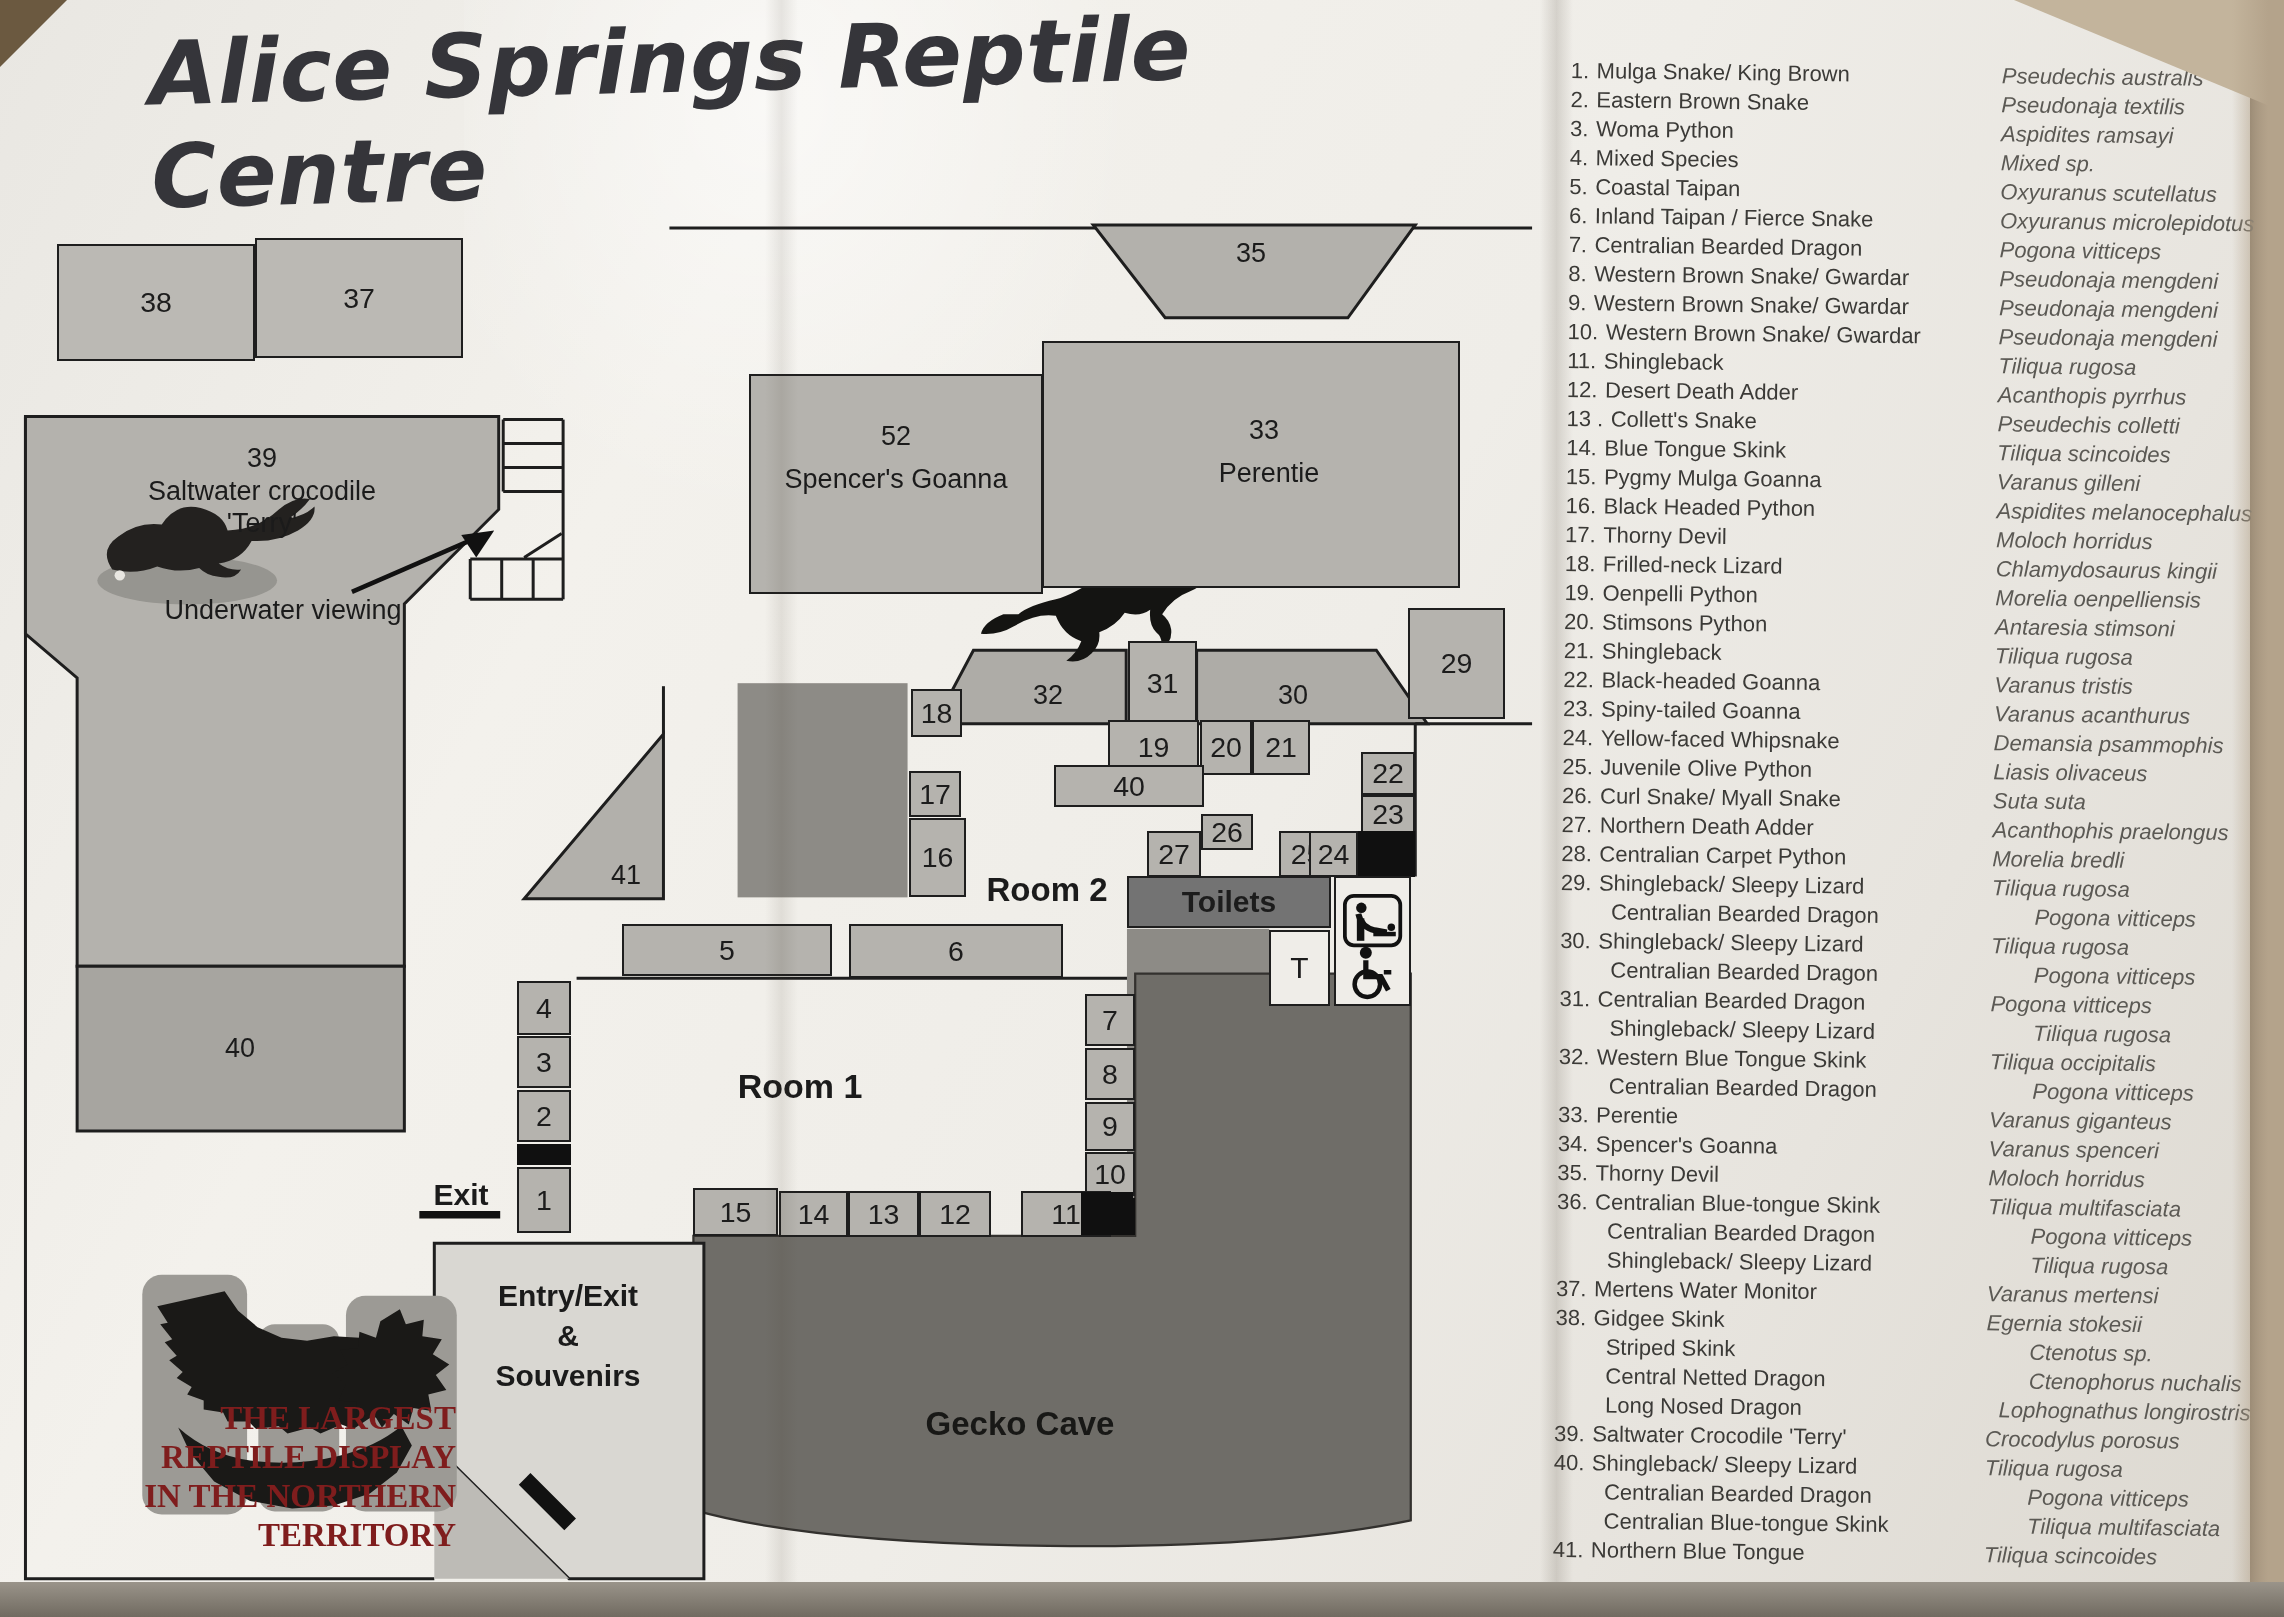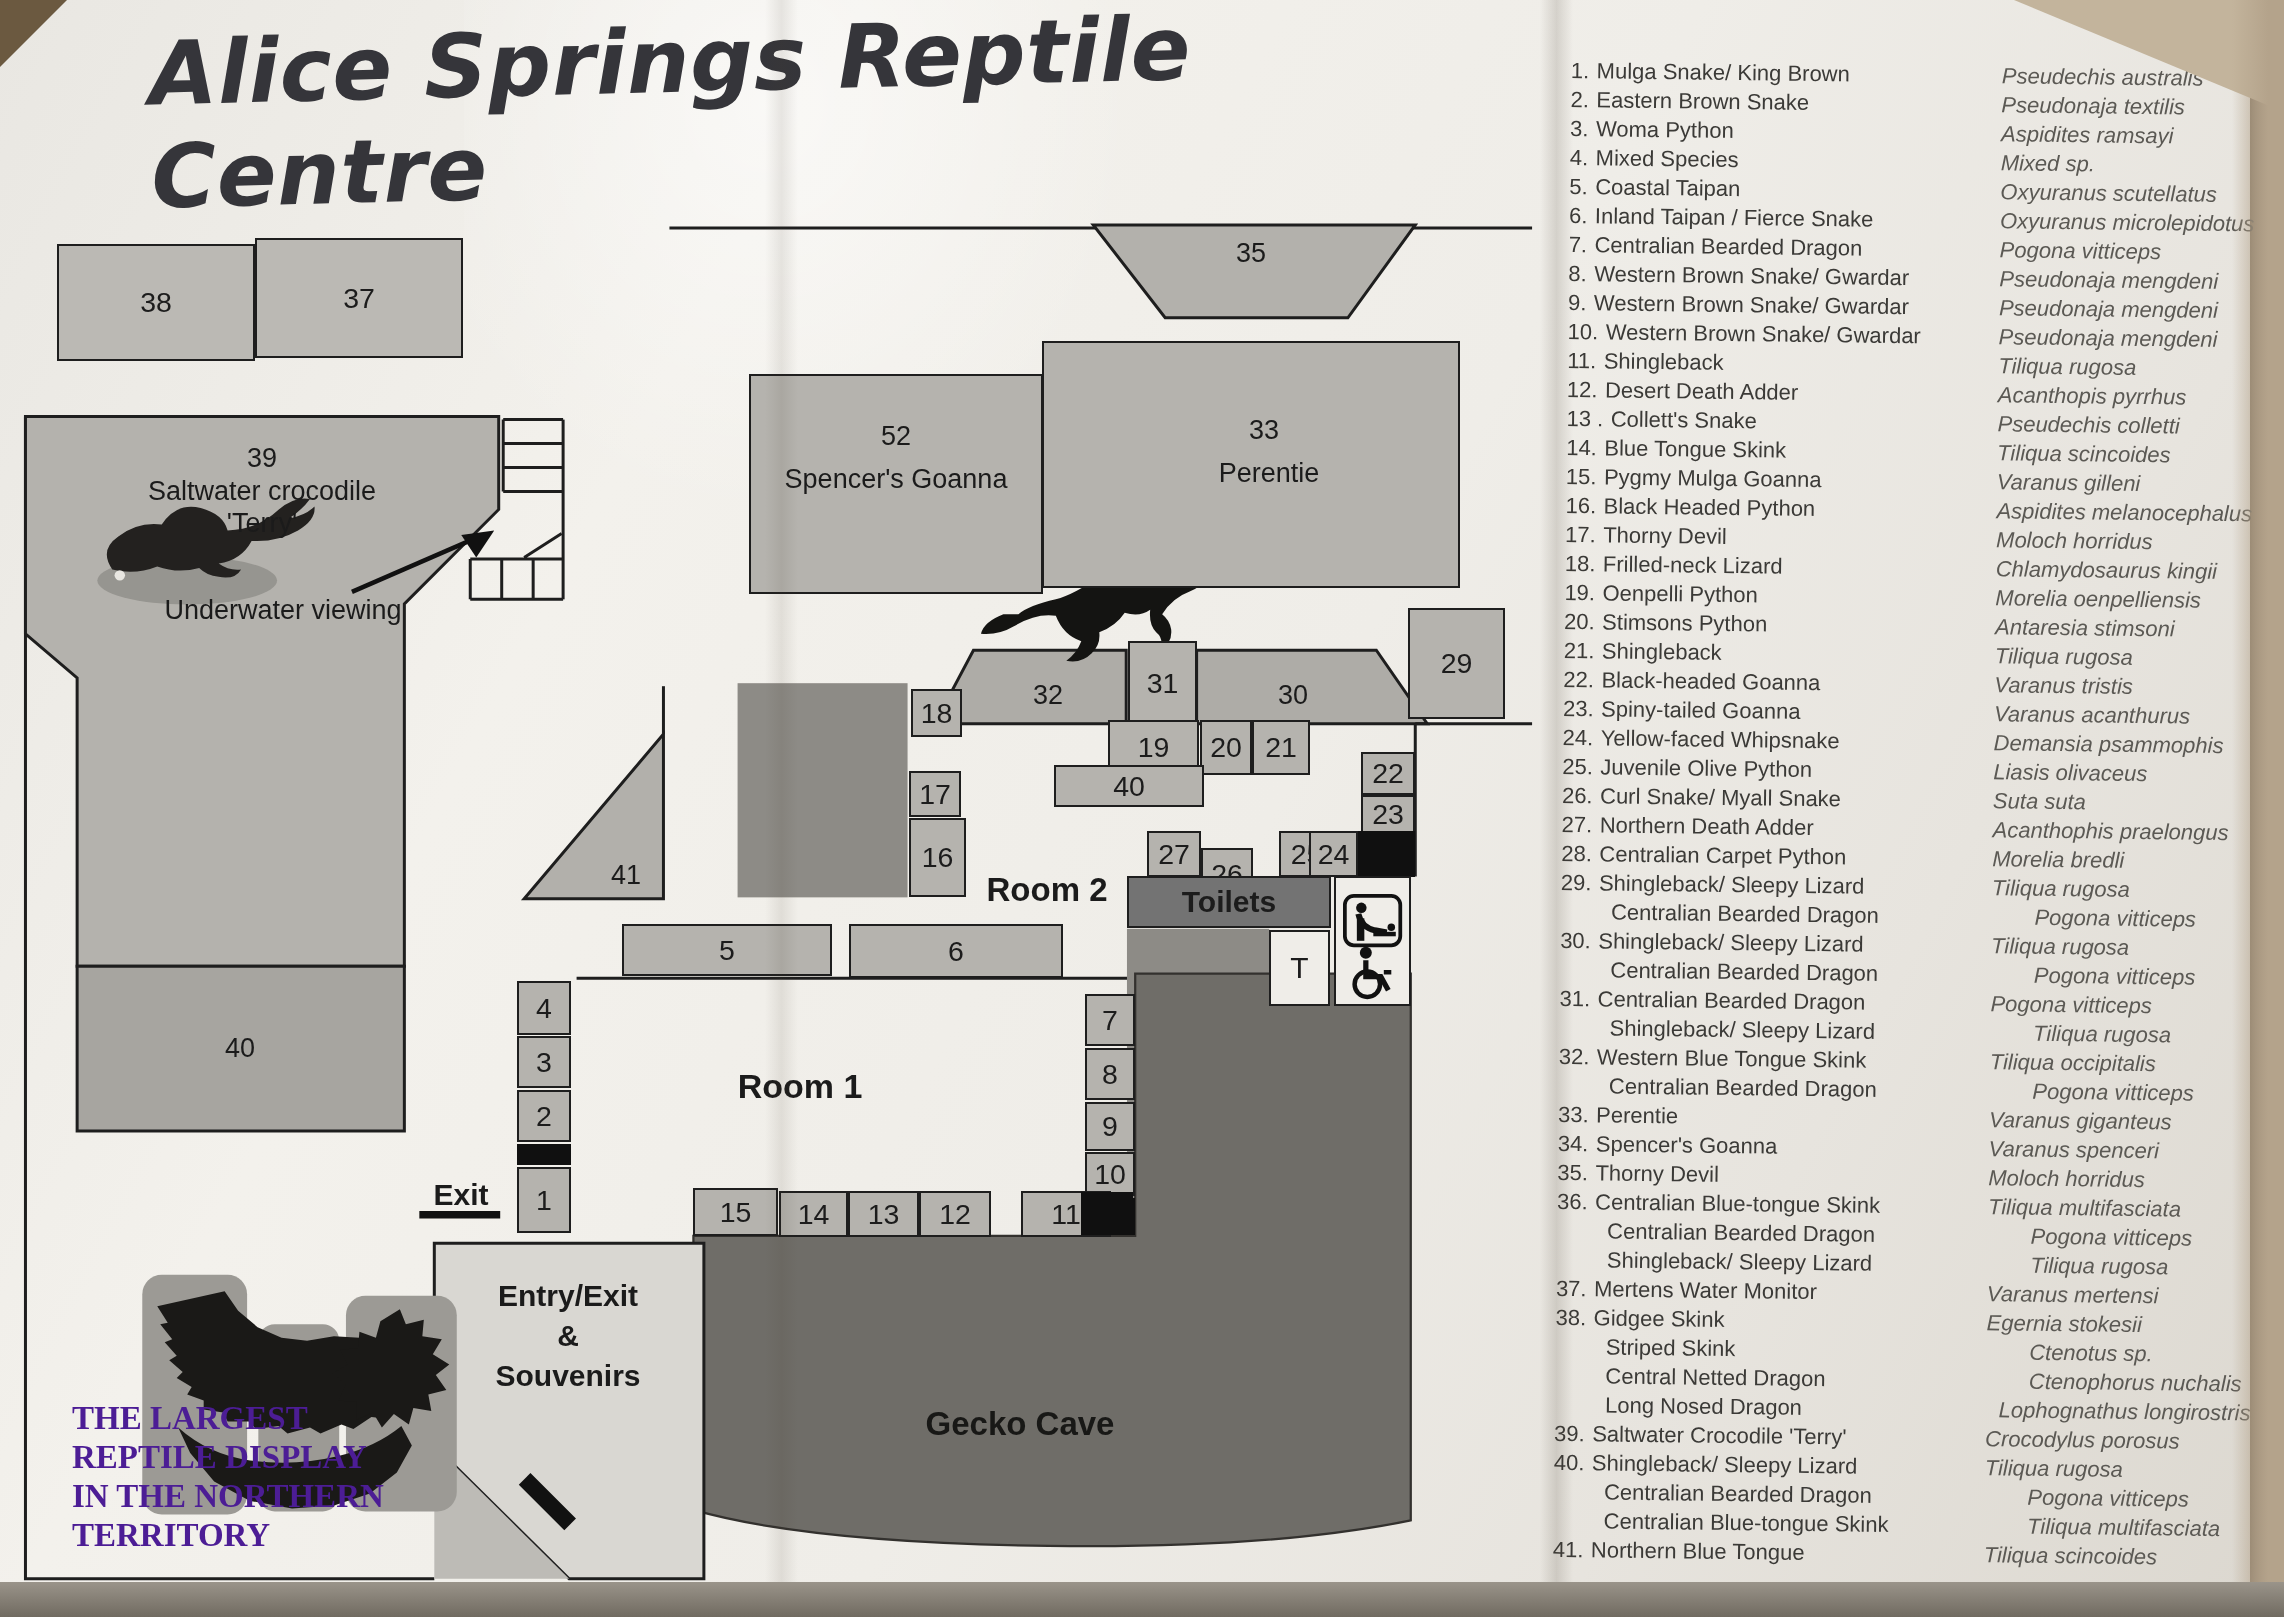--- a/index.html
+++ b/index.html
@@ -31,23 +31,23 @@
   #plan svg{position:absolute;left:0;top:0;}
   .box{position:absolute;background:#b5b3ae;border:2.2px solid #1e1e1e;
        display:flex;align-items:center;justify-content:center;
        font-size:28.5px;color:#1c1c1c;box-sizing:border-box;}
   .box.light{background:#bbb9b4;}
   .box.black{background:#101010;border-color:#101010;}
   .maplabel{position:absolute;transform:translate(-50%,-50%);color:#1b1b1b;
             font-size:27px;white-space:nowrap;text-align:center;}
   .maplabel.bold{font-weight:700;text-align:right;}
   .maplabel.big{font-size:34px;font-weight:700;}
-  .tagline{position:absolute;left:72px;top:1399px;width:374px;text-align:left;
+  .tagline{position:absolute;left:82px;top:1399px;width:374px;text-align:right;
            font-family:"Liberation Serif",serif;font-weight:700;font-size:33px;
-           line-height:39px;color:#4c1d95;}
+           line-height:39px;color:#7f1d1d;}
   
   #list{position:absolute;left:1571px;top:58px;width:696px;transform:rotate(0.7deg);
         transform-origin:top left;}
   .sp-row{display:flex;align-items:baseline;height:29px;font-size:22px;color:#3b3a37;}
   .sp-lead{width:431px;display:flex;align-items:baseline;}
   .sp-num{margin-right:7.5px;white-space:nowrap;}
   .sp-name{white-space:nowrap;}
   .sp-sci{flex:1;font-style:italic;color:#5b5954;white-space:nowrap;}
   .sp-row.cont .sp-lead{padding-left:43px;}
 </style>
@@ -124,21 +124,21 @@
   <div class="box" style="left:911px;top:689px;width:51px;height:48px">18</div>
   <div class="box" style="left:909px;top:771px;width:52px;height:46px">17</div>
   <div class="box" style="left:909px;top:818px;width:57px;height:79px">16</div>
   <div class="box" style="left:1108px;top:720px;width:91px;height:55px">19</div>
   <div class="box" style="left:1200px;top:720px;width:52px;height:55px">20</div>
   <div class="box" style="left:1252px;top:720px;width:58px;height:55px">21</div>
   <div class="box" style="left:1054px;top:765px;width:150px;height:42px">40</div>
   <div class="box" style="left:1361px;top:752px;width:54px;height:43px">22</div>
   <div class="box" style="left:1361px;top:795px;width:54px;height:39px">23</div>
   <div class="box" style="left:1147px;top:831px;width:54px;height:46px">27</div>
-  <div class="box" style="left:1201px;top:848px;width:52px;height:52px">26</div>
+  <div class="box" style="left:1201px;top:814px;width:52px;height:36px">26</div>
   <div class="box" style="left:1279px;top:831px;width:55px;height:46px">25</div>
   <div class="box" style="left:1309px;top:831px;width:49px;height:46px">24</div>
   <div class="box black" style="left:1358px;top:831px;width:57px;height:46px"></div>
   <div class="box" style="left:622px;top:924px;width:210px;height:52px">5</div>
   <div class="box" style="left:849px;top:924px;width:214px;height:54px">6</div>
   <div class="box" style="left:517px;top:981px;width:54px;height:54px">4</div>
   <div class="box" style="left:517px;top:1036px;width:54px;height:52px">3</div>
   <div class="box" style="left:517px;top:1090px;width:54px;height:52px">2</div>
   <div class="box black" style="left:517px;top:1144px;width:54px;height:21px"></div>
   <div class="box" style="left:517px;top:1167px;width:54px;height:66px">1</div>

